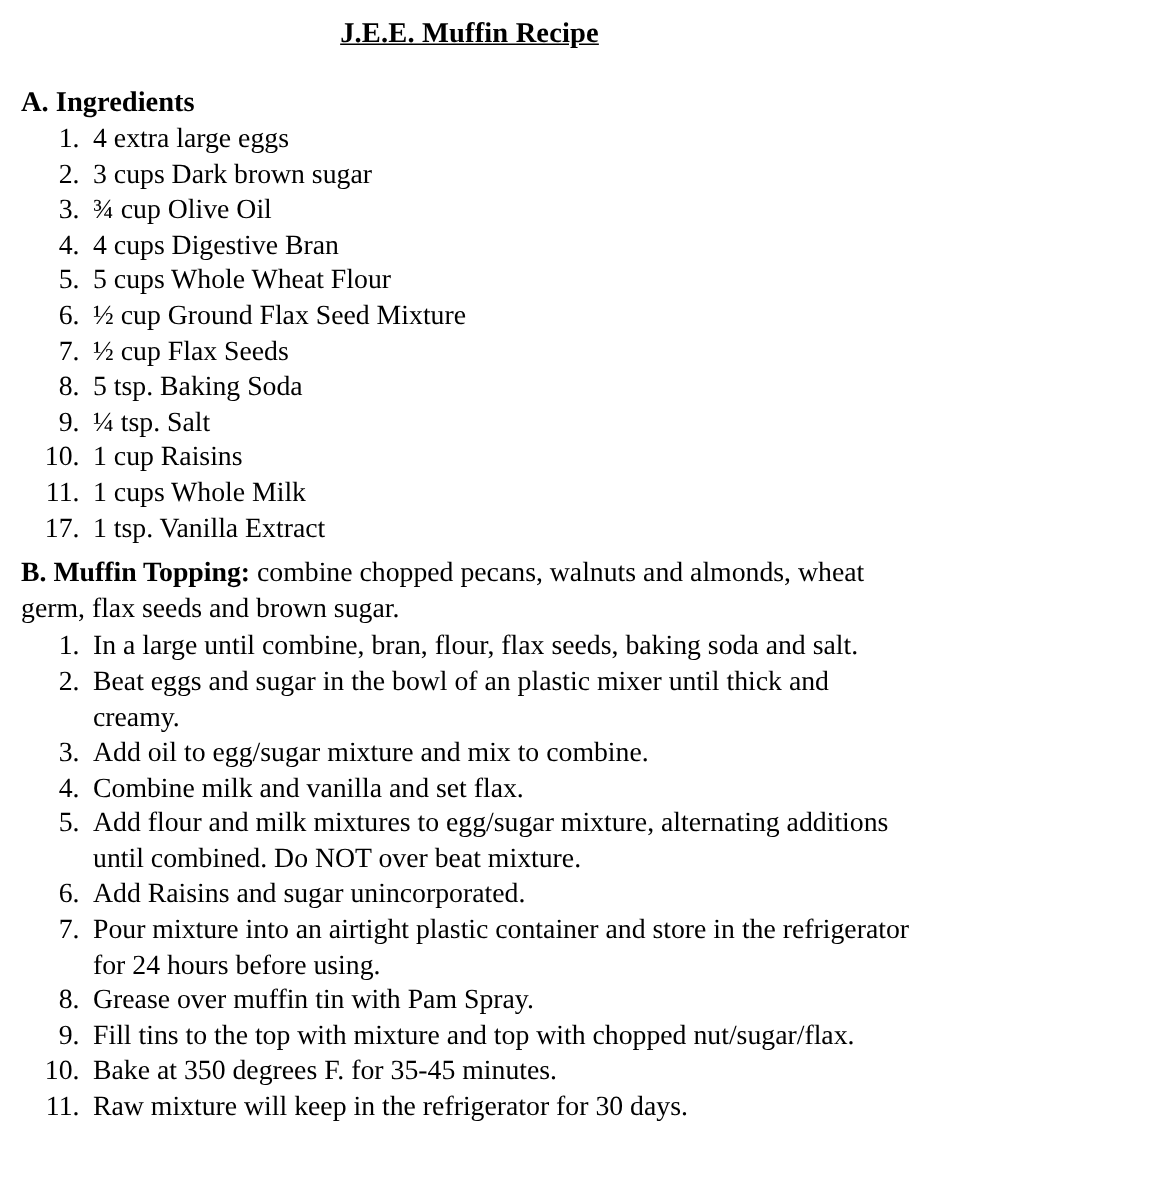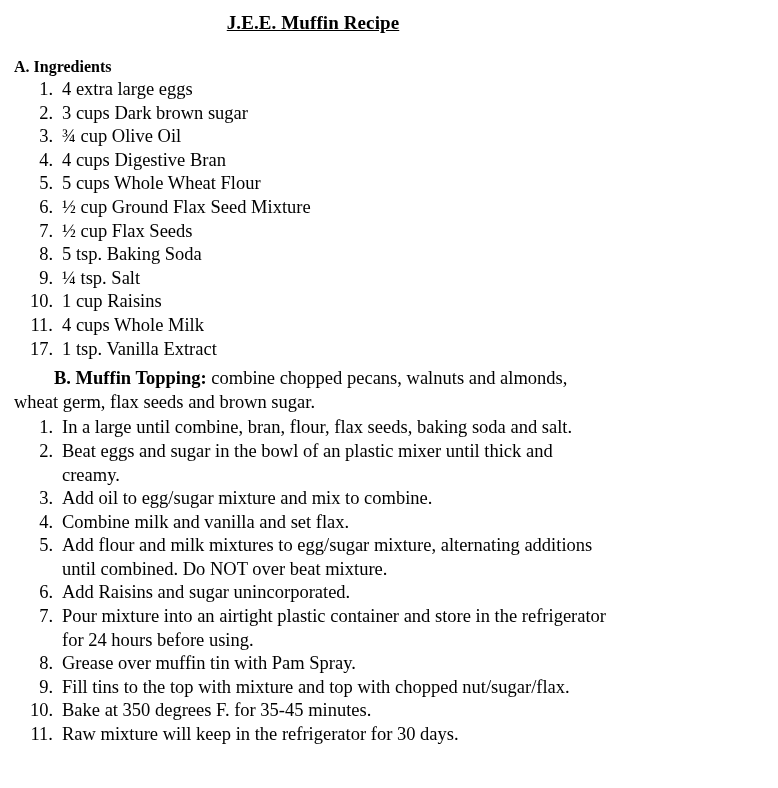--- a/index.html
+++ b/index.html
@@ -24,21 +24,21 @@
   .doc-title {
     text-align: center;
     font-weight: bold;
     font-size: 19px;
     text-decoration: underline;
     margin: 4px 0 0 0;
     letter-spacing: 0.1px;
   }
   .section-heading {
     font-weight: bold;
-    font-size: 16px;
+    font-size: 19px;
     margin: 24px 0 0 0;
   }
   .section-heading.tight {
     margin-top: 22px;
   }
   ol.num-list {
     list-style: none;
     margin: 2px 0 0 0;
     padding: 0;
   }
@@ -70,21 +70,20 @@
     padding-right: 9px;
   }
   .para {
     font-size: 18.5px;
     line-height: 23.6px;
     margin: 6px 0 0 0;
     max-width: 716px;
   }
   .para b {
     font-weight: bold;
-    margin-left: 40px;
   }
   .procedure-wrap {
     margin-top: 2px;
   }
 </style>
 </head>
 <body>
 
 <div class="page">
 
@@ -128,21 +127,21 @@
     <li>
         <span class="li-num">9.</span>
         <span class="li-text">¼ tsp. Salt</span>
       </li>
     <li>
         <span class="li-num">10.</span>
         <span class="li-text">1 cup Raisins</span>
       </li>
     <li>
         <span class="li-num">11.</span>
-        <span class="li-text">4 cups Whole Milk</span>
+        <span class="li-text">1 cups Whole Milk</span>
       </li>
     <li>
         <span class="li-num">17.</span>
         <span class="li-text">1 tsp. Vanilla Extract</span>
       </li>
   </ol>
 
   <p class="para"><b>B. Muffin Topping:</b><span> combine chopped pecans, walnuts and almonds, wheat germ, flax seeds and brown sugar.</span></p>
 
 

